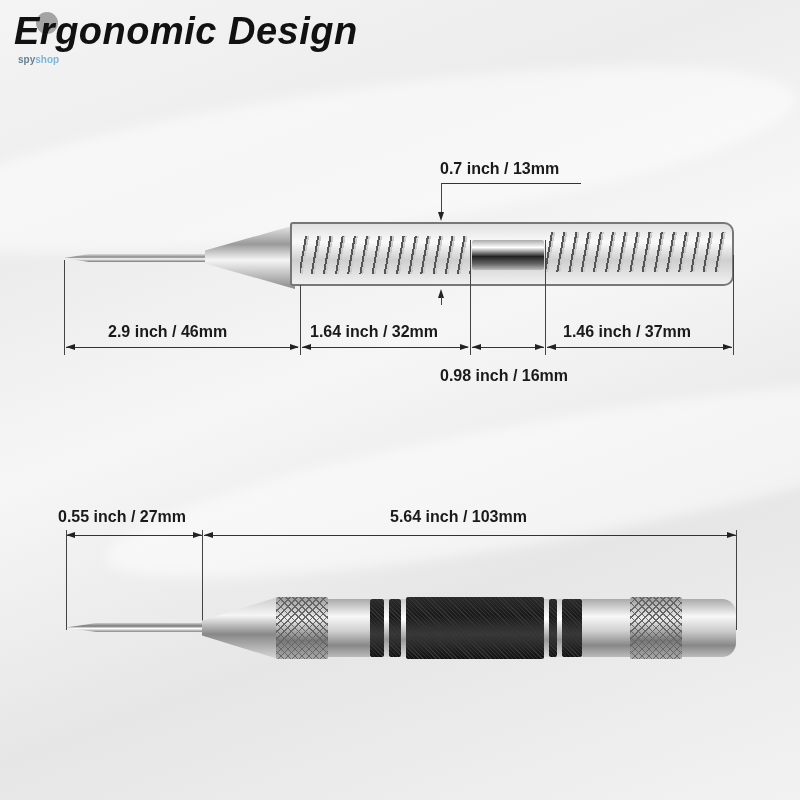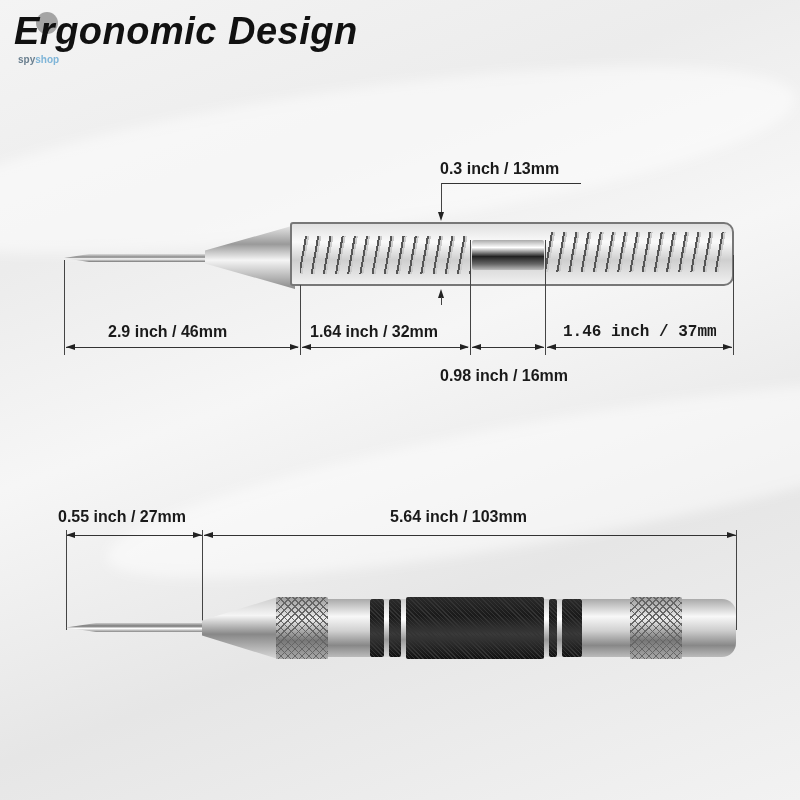--- a/index.html
+++ b/index.html
@@ -46,21 +46,21 @@
 <div class="swoosh" style="left:-100px;top:90px;width:900px;height:140px;transform:rotate(-8deg);"></div>
 <div class="swoosh" style="left:100px;top:420px;width:900px;height:120px;transform:rotate(-10deg);"></div>
 
 <div class="logo">
   <div class="logo-circle"></div>
   <div class="logo-text"><span>spy</span><span class="b">shop</span></div>
 </div>
 <div class="title">Ergonomic Design</div>
 
 <div>
-  <div class="dim" style="left:440px;top:160px;">0.3 inch / 13mm</div>
+  <div class="dim" style="left:440px;top:160px;">0.7 inch / 13mm</div>
   <div class="hline" style="left:441px;top:183px;width:140px;"></div>
   <div class="vline" style="left:441px;top:183px;height:30px;"></div>
   <div class="arrD" style="left:438px;top:212px;"></div>
   <div class="arrU" style="left:438px;top:289px;"></div>
   <div class="vline" style="left:441px;top:297px;height:8px;"></div>
 
   <div class="needle" style="left:64px;top:254px;width:200px;"></div>
   <div class="cone" style="left:205px;top:225px;width:90px;height:64px;"></div>
   <div class="tube" style="left:290px;top:222px;width:440px;height:60px;"></div>
   <div class="spring" style="left:300px;top:236px;width:170px;height:38px;"></div>
@@ -81,21 +81,21 @@
   <div class="dim" style="left:310px;top:323px;">1.64 inch / 32mm</div>
   <div class="hline" style="left:302px;top:347px;width:166px;"></div>
   <div class="arrL" style="left:302px;top:344px;"></div>
   <div class="arrR" style="left:460px;top:344px;"></div>
 
   <div class="hline" style="left:472px;top:347px;width:72px;"></div>
   <div class="arrL" style="left:472px;top:344px;"></div>
   <div class="arrR" style="left:535px;top:344px;"></div>
   <div class="dim" style="left:440px;top:367px;">0.98 inch / 16mm</div>
 
-  <div class="dim" style="left:563px;top:323px;font-family:Liberation Mono, monospace;">1.46 inch / 37mm</div>
+  <div class="dim" style="left:563px;top:323px;">1.46 inch / 37mm</div>
   <div class="hline" style="left:547px;top:347px;width:185px;"></div>
   <div class="arrL" style="left:547px;top:344px;"></div>
   <div class="arrR" style="left:723px;top:344px;"></div>
 </div>
 
 <div>
   <div class="dim" style="left:58px;top:508px;">0.55 inch / 27mm</div>
   <div class="dim" style="left:390px;top:508px;">5.64 inch / 103mm</div>
   <div class="hline" style="left:66px;top:535px;width:136px;"></div>
   <div class="arrL" style="left:66px;top:532px;"></div>

